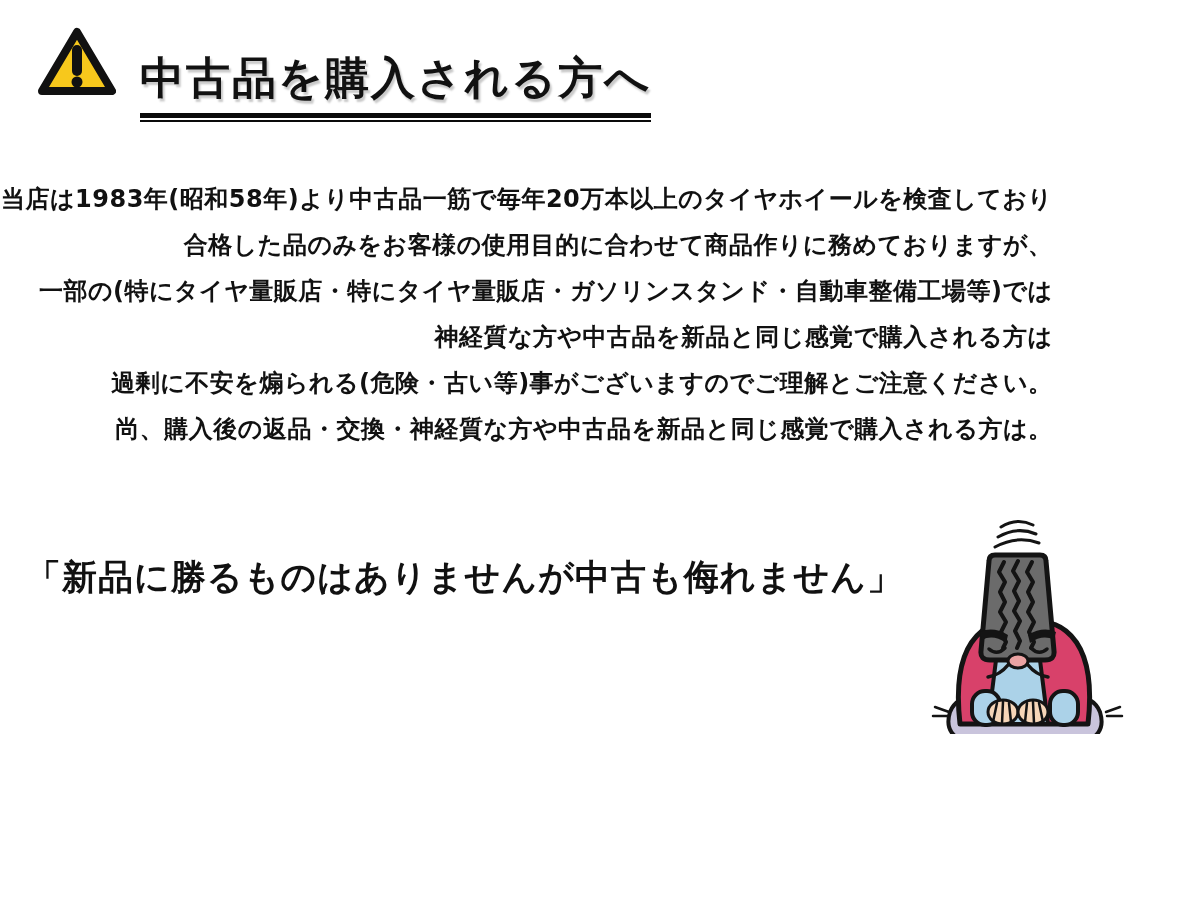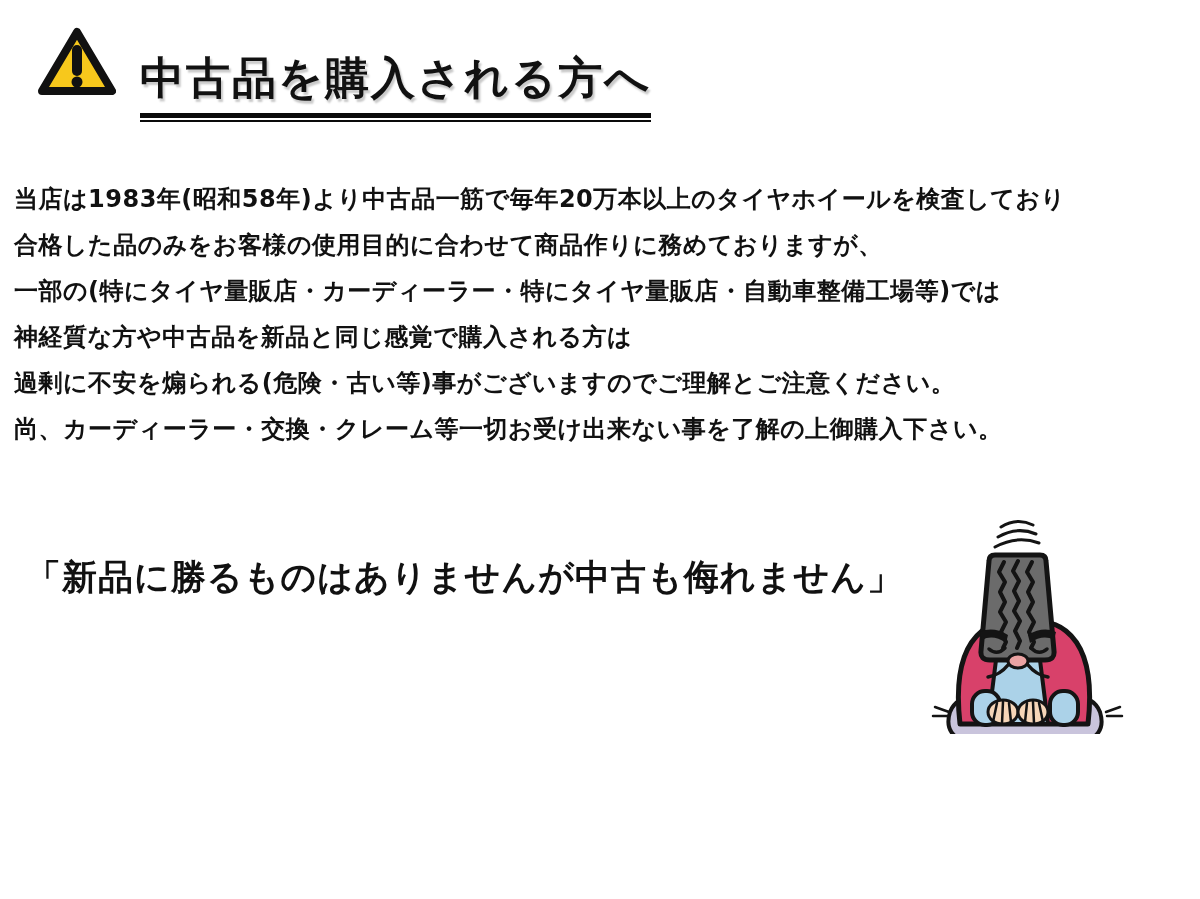--- a/index.html
+++ b/index.html
@@ -10,21 +10,21 @@
   .header{position:absolute;top:24px;left:38px;display:flex;align-items:flex-start;gap:24px;}
   .warn-icon{flex:0 0 auto;}
   .title{
     font-size:44px;font-weight:900;letter-spacing:2px;line-height:1.15;
     padding-bottom:9px;border-bottom:5px solid #0a0a0a;position:relative;
     display:inline-block;text-shadow:2px 3px 2px #c9c9c9;
   }
   .title::after{
     content:"";position:absolute;left:0;right:0;bottom:-9px;height:2px;background:#0a0a0a;
   }
-  .notice{position:absolute;top:186px;left:14px;}
+  .notice{position:absolute;top:186px;left:1px;text-align:right;}
   .notice .line{
     font-size:24px;font-weight:bold;line-height:26px;margin-bottom:20px;
     letter-spacing:0.5px;white-space:nowrap;
   }
   .quote{
     position:absolute;top:554px;left:26px;
     font-size:35px;font-weight:700;letter-spacing:1px;white-space:nowrap;
   }
   .closing{position:absolute;top:659px;left:18px;}
   .closing .line{
@@ -45,24 +45,24 @@
         <line x1="39" y1="26" x2="39" y2="47" stroke="#111" stroke-width="10" stroke-linecap="round"></line>
         <circle cx="39" cy="58" r="5.5" fill="#111"></circle>
       </svg>
     </span>
     <h1 class="title">中古品を購入される方へ</h1>
   </div>
 
   <div class="notice">
     <div class="line">当店は1983年(昭和58年)より中古品一筋で毎年20万本以上のタイヤホイールを検査しており</div>
     <div class="line">合格した品のみをお客様の使用目的に合わせて商品作りに務めておりますが、</div>
-    <div class="line">一部の(特にタイヤ量販店・カーディーラー・特にタイヤ量販店・自動車整備工場等)では</div>
+    <div class="line">一部の(特にタイヤ量販店・特にタイヤ量販店・ガソリンスタンド・自動車整備工場等)では</div>
     <div class="line">神経質な方や中古品を新品と同じ感覚で購入される方は</div>
     <div class="line">過剰に不安を煽られる(危険・古い等)事がございますのでご理解とご注意ください。</div>
-    <div class="line">尚、カーディーラー・交換・クレーム等一切お受け出来ない事を了解の上御購入下さい。</div>
+    <div class="line">尚、購入後の返品・交換・神経質な方や中古品を新品と同じ感覚で購入される方は。</div>
   </div>
 
   <div class="quote">「新品に勝るものはありませんが中古も侮れません」</div>
 
 
   <div class="illustration">
     <svg width="195" height="245" viewBox="0 0 195 245" aria-hidden="true">
 
       <g stroke="#141414" stroke-width="3" fill="none" stroke-linecap="round">
         <path d="M71,22 Q87,12 103,20"></path>

